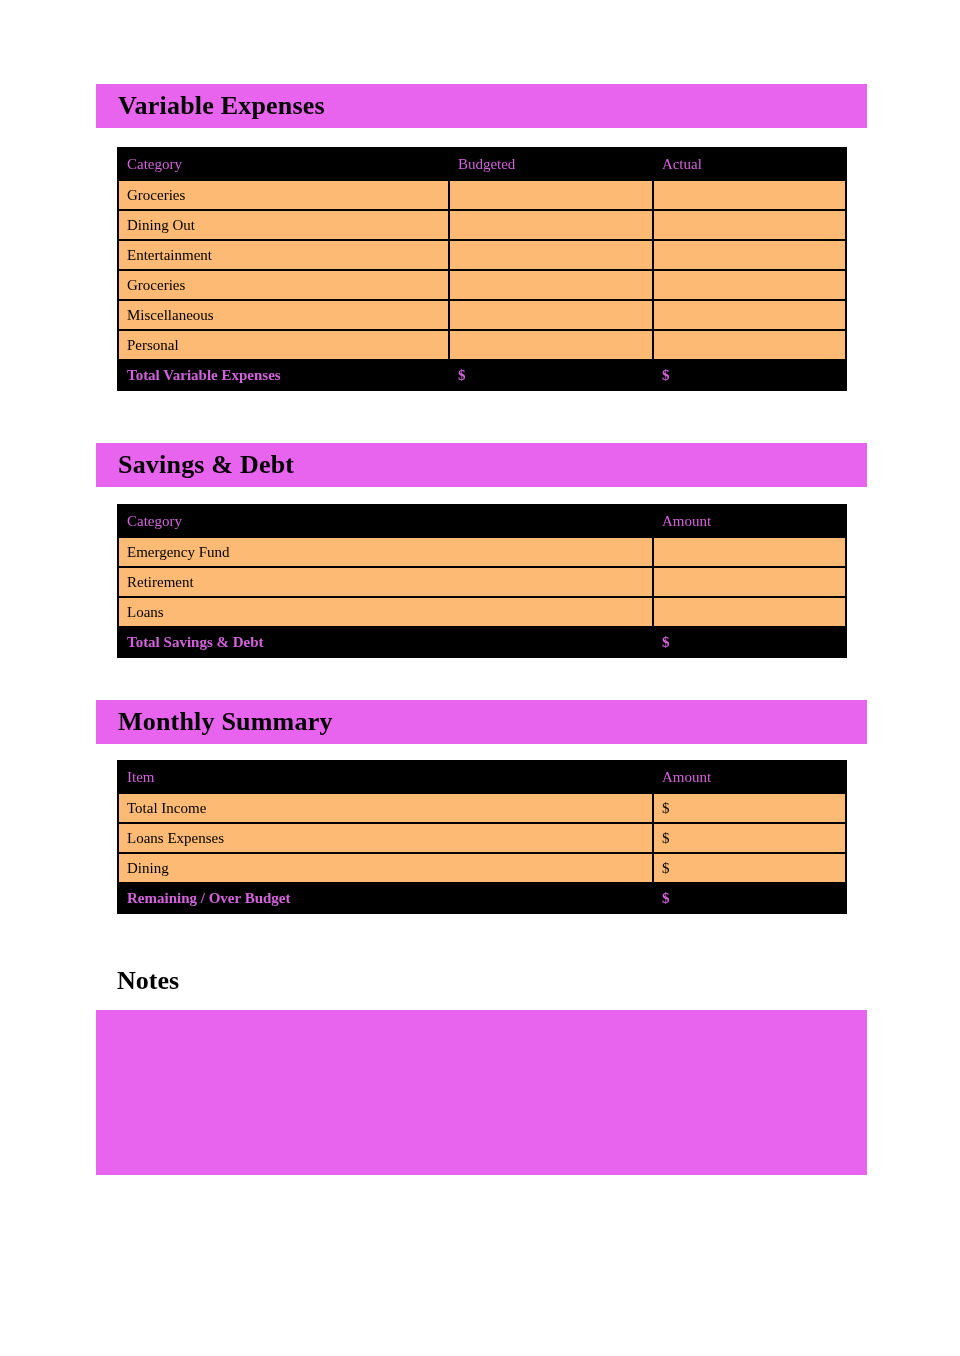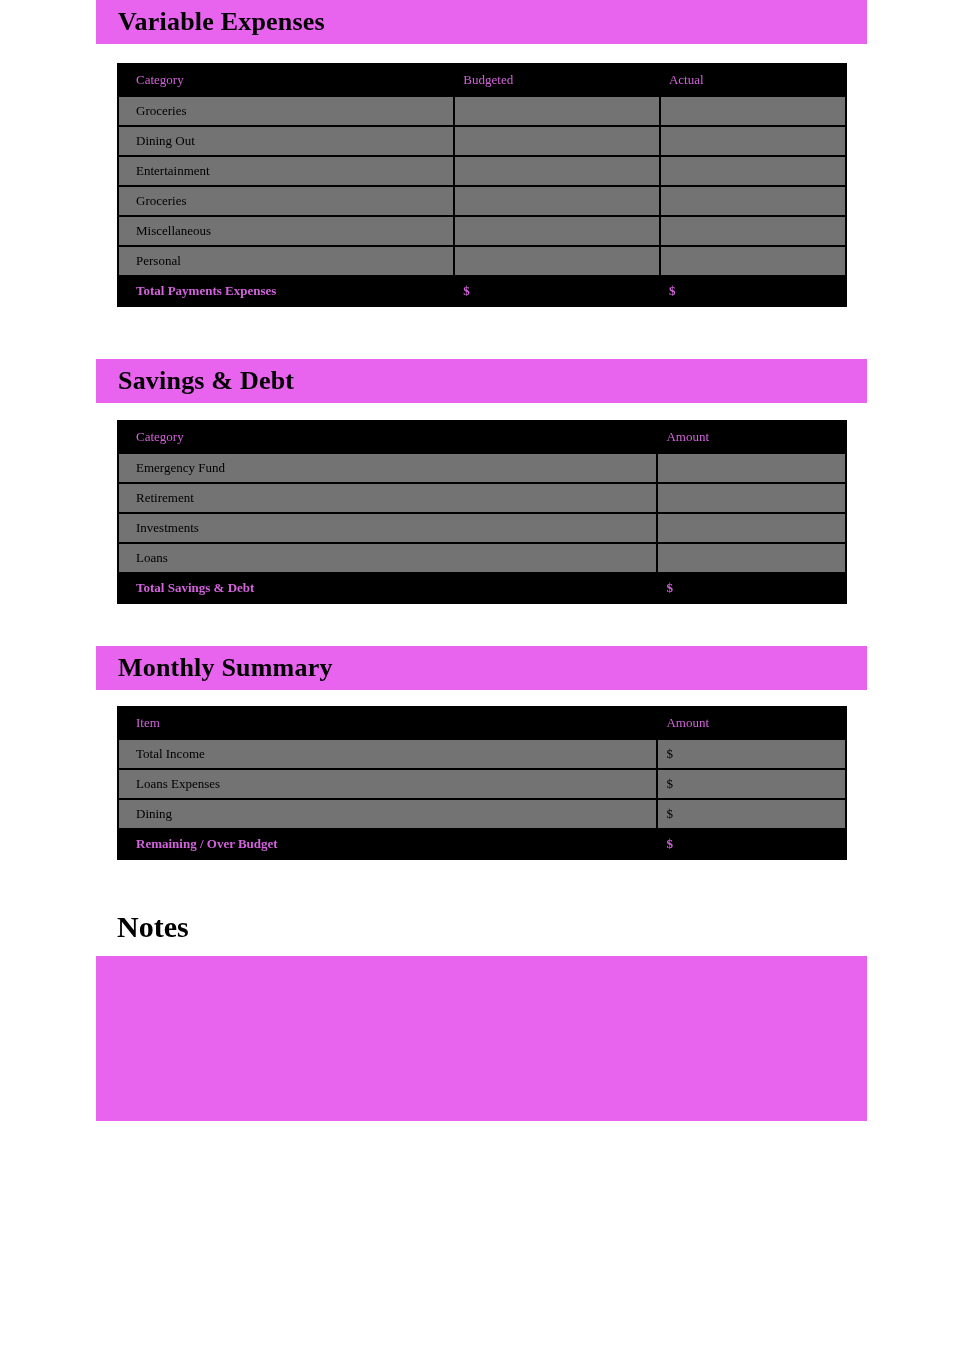--- a/index.html
+++ b/index.html
@@ -15,20 +15,21 @@
     color: #000;
   }
   .page {
     position: relative;
     width: 960px;
     height: 1356px;
     background: var(--white);
     overflow: hidden;
   }
   .content {
+    padding-top: 84px;
     margin-left: 96px;
     width: 771px;
   }
   .banner {
     width: 771px;
     height: 44px;
     background: var(--pink);
     display: flex;
     align-items: center;
     padding-left: 22px;
@@ -41,60 +42,59 @@
   }
   .btable {
     margin-left: 21px;
     width: 730px;
     border: 2px solid #000;
     background: #fff;
   }
   .trow {
     display: flex;
     height: 30px;
-    background: #737373;
+    background: #fdba74;
     border-top: 2px solid #000;
   }
   .trow:first-child { border-top: none; }
   .trow.header {
     background: var(--black);
     color: var(--pink-text);
   }
   .trow.total {
     background: var(--black);
     color: var(--pink-text);
     font-weight: bold;
   }
   .cell {
     display: flex;
     align-items: center;
     padding: 0 8px;
-    font-size: 13px;
+    font-size: 15px;
     overflow: hidden;
     white-space: nowrap;
-    margin-left: 9px;
   }
   .cell + .cell { border-left: 2px solid #000; }
   .trow.header .cell, .trow.total .cell { border-left-color: transparent; }
   .c-cat  { width: 45.3%; }
   .c-bud  { width: 28.1%; text-align: center; }
   .c-act  { width: 26.6%; }
   .c-item { width: 73.4%; }
   .c-amt  { width: 26.6%; }
 
   .gap-banner-table   { height: 19px; }
   .gap-after-table1   { height: 52px; }
   .gap-banner-table2  { height: 17px; }
   .gap-after-table2   { height: 42px; }
   .gap-banner-table3  { height: 16px; }
 
   .notes-title {
     margin-top: 52px;
     margin-left: 21px;
-    font-size: 30px;
+    font-size: 26px;
     font-weight: bold;
     line-height: 30px;
     color: #000;
   }
   .notes-box {
     margin-top: 14px;
     width: 771px;
     height: 165px;
     background: var(--pink);
   }
@@ -139,21 +139,21 @@
         <div class="cell c-cat">Miscellaneous</div>
         <div class="cell c-bud"></div>
         <div class="cell c-act"></div>
       </div>
       <div class="trow">
         <div class="cell c-cat">Personal</div>
         <div class="cell c-bud"></div>
         <div class="cell c-act"></div>
       </div>
       <div class="trow total">
-        <div class="cell c-cat">Total Payments Expenses</div>
+        <div class="cell c-cat">Total Variable Expenses</div>
         <div class="cell c-bud">$</div>
         <div class="cell c-act">$</div>
       </div>
     </div>
 
     <div class="gap-after-table1"></div>
 
     <div class="banner">
       <span class="title">Savings &amp; Debt</span>
     </div>
@@ -165,24 +165,20 @@
       </div>
       <div class="trow">
         <div class="cell c-item">Emergency Fund</div>
         <div class="cell c-amt"></div>
       </div>
       <div class="trow">
         <div class="cell c-item">Retirement</div>
         <div class="cell c-amt"></div>
       </div>
       <div class="trow">
-        <div class="cell c-item">Investments</div>
-        <div class="cell c-amt"></div>
-      </div>
-      <div class="trow">
         <div class="cell c-item">Loans</div>
         <div class="cell c-amt"></div>
       </div>
       <div class="trow total">
         <div class="cell c-item">Total Savings &amp; Debt</div>
         <div class="cell c-amt">$</div>
       </div>
     </div>
 
     <div class="gap-after-table2"></div>

